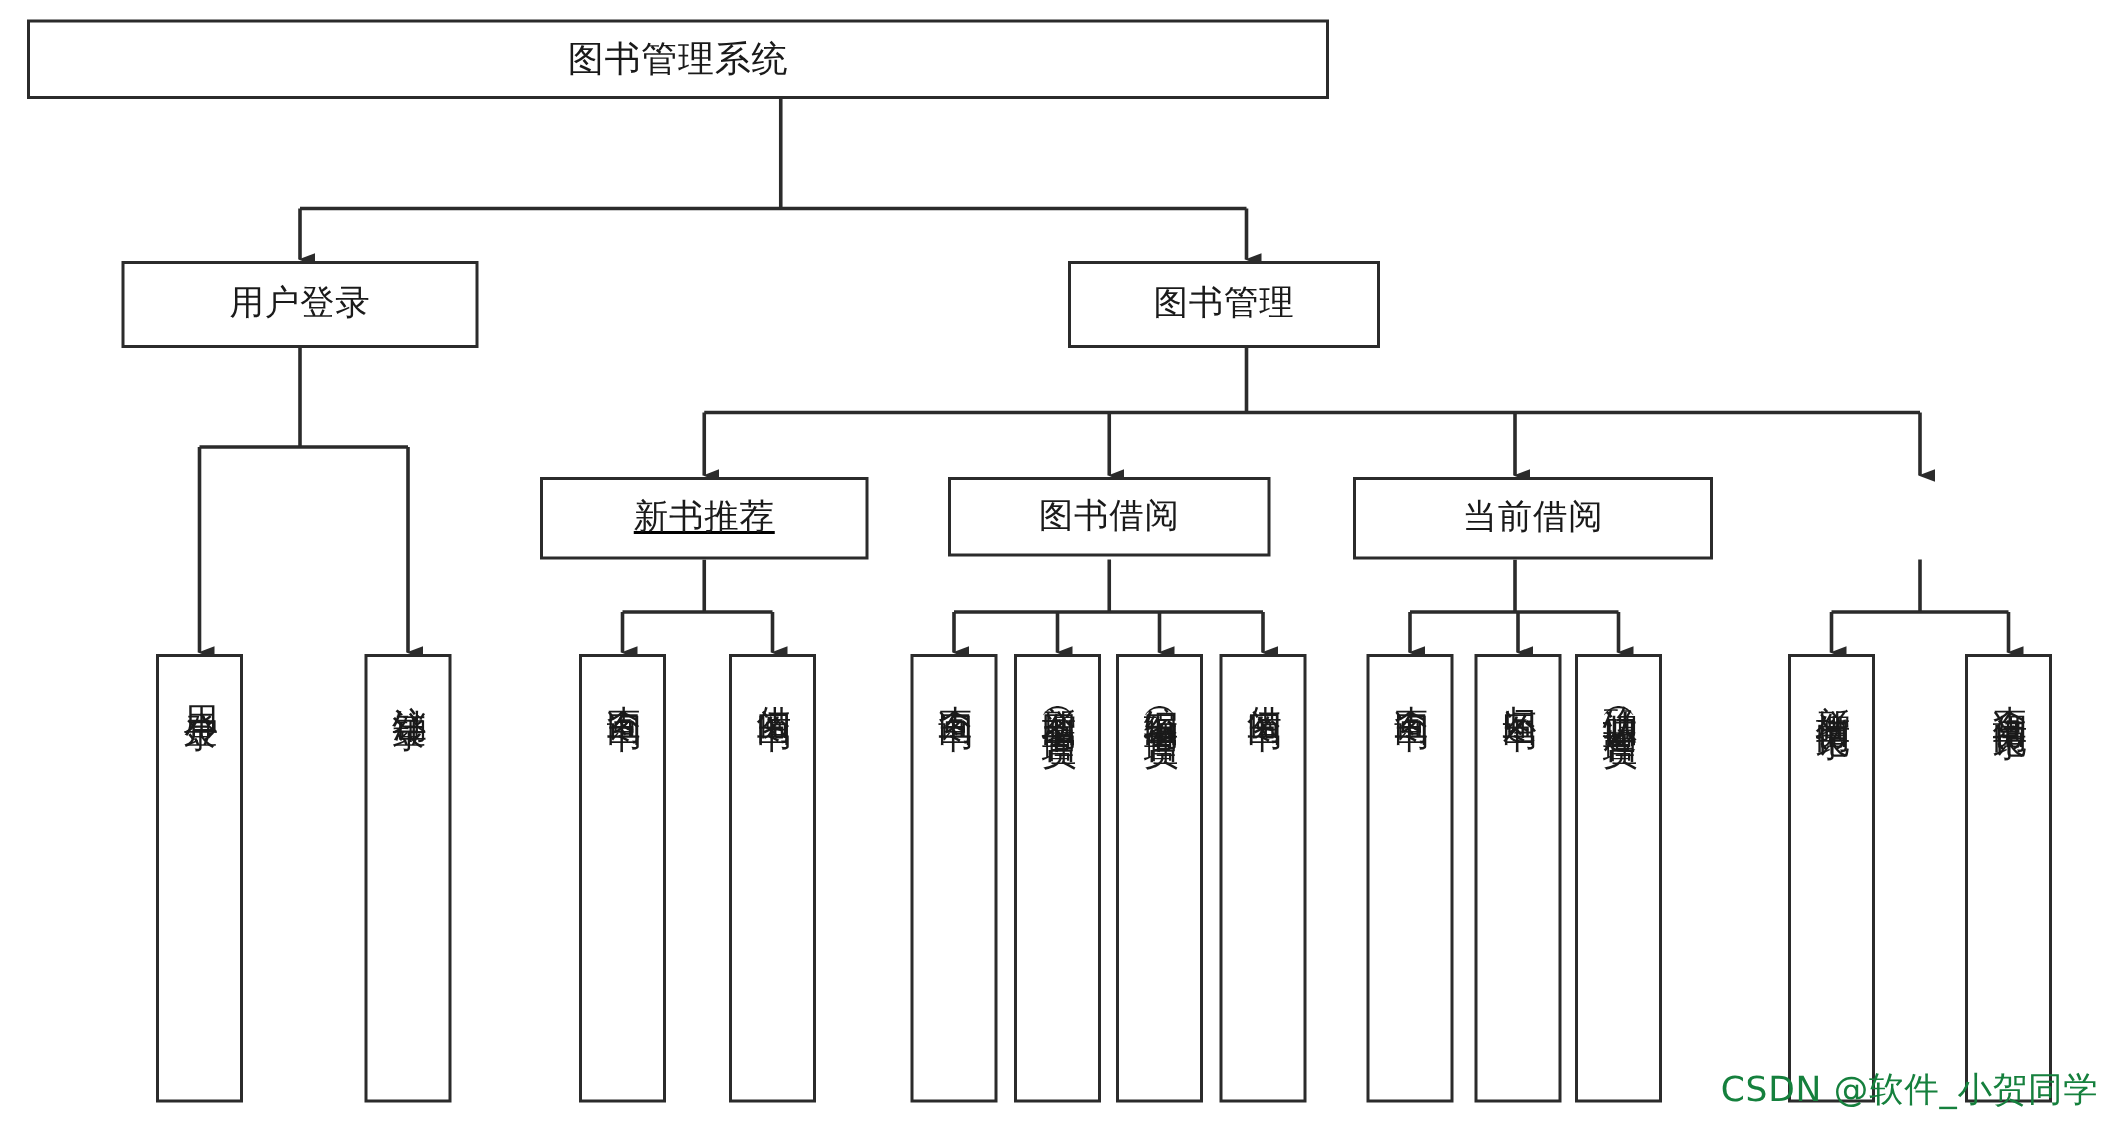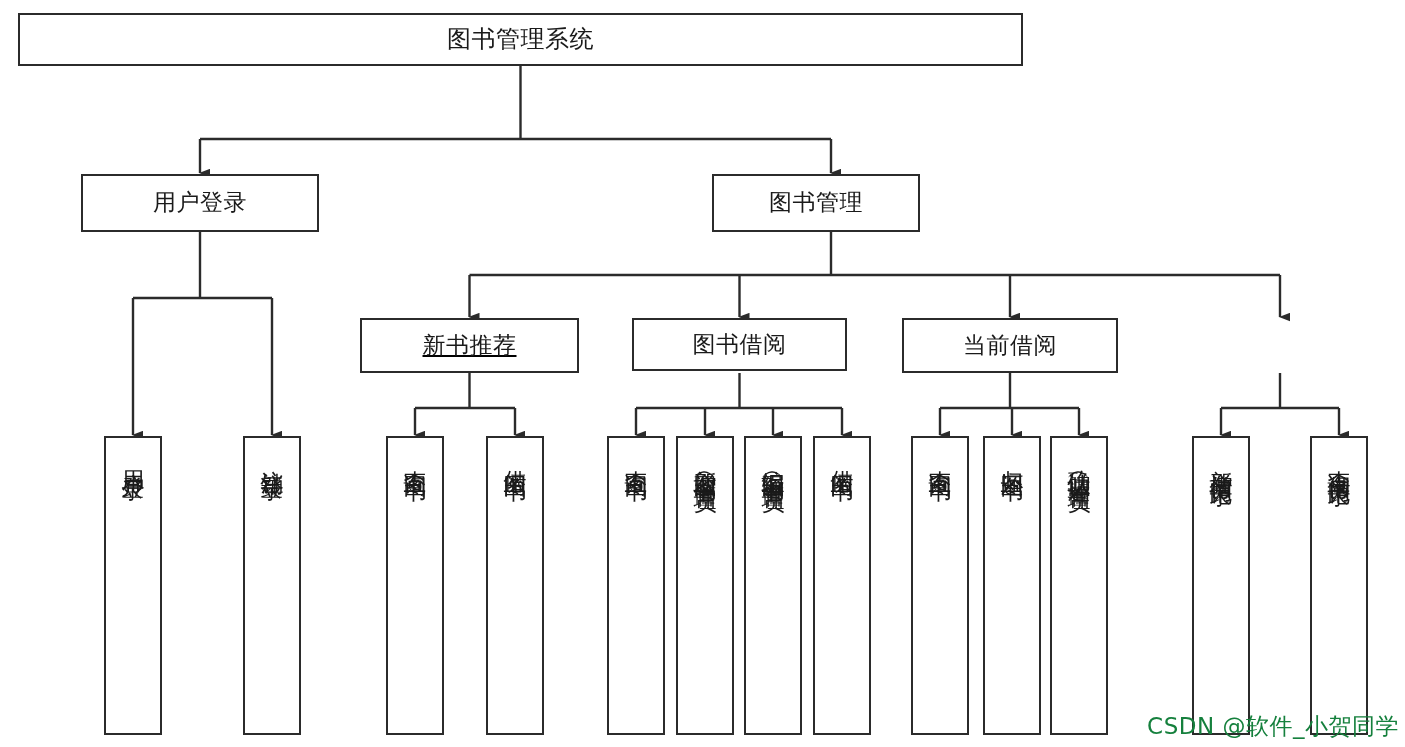--- a/index.html
+++ b/index.html
@@ -116,38 +116,38 @@
         <line x1="940" y1="408" x2="940" y2="435" marker-end="url(#arrowhead)"></line>
         <line x1="1012" y1="408" x2="1012" y2="435" marker-end="url(#arrowhead)"></line>
         <line x1="1079" y1="408" x2="1079" y2="435" marker-end="url(#arrowhead)"></line>
         <line x1="1280" y1="373" x2="1280" y2="408"></line>
         <line x1="1221" y1="408" x2="1339" y2="408"></line>
         <line x1="1221" y1="408" x2="1221" y2="435" marker-end="url(#arrowhead)"></line>
         <line x1="1339" y1="408" x2="1339" y2="435" marker-end="url(#arrowhead)"></line>
       </g>
   </svg>
 
-  <div class="node root horiz" style="left: 18px; top: 13px; width: 1005px; height: 53px;">
+  <div class="node root horiz" style="left: 18px; top: 13px; width: 868px; height: 53px;">
     <span class="node-label">图书管理系统</span>
   </div>
 
   <div class="node horiz" style="left: 81px; top: 174px; width: 238px; height: 58px;">
     <span class="node-label">用户登录</span>
   </div>
   <div class="node horiz" style="left: 712px; top: 174px; width: 208px; height: 58px;">
     <span class="node-label">图书管理</span>
   </div>
 
   <div class="node horiz" style="left: 360px; top: 318px; width: 219px; height: 55px; text-decoration: underline;">
     <span class="node-label">新书推荐</span>
   </div>
   <div class="node horiz" style="left: 632px; top: 318px; width: 215px; height: 53px;">
     <span class="node-label">图书借阅</span>
   </div>
-  <div class="node horiz" style="left: 902px; top: 318px; width: 216px; height: 55px;">
+  <div class="node horiz" style="left: 902px; top: 318px; width: 240px; height: 55px;">
     <span class="node-label">当前借阅</span>
   </div>
 
   <div class="node vert" style="left: 104px; top: 436px; width: 58px; height: 299px;">
     <span class="node-label">用户登录</span>
   </div>
   <div class="node vert" style="left: 243px; top: 436px; width: 58px; height: 299px;">
     <span class="node-label">注销登录</span>
   </div>
   <div class="node vert" style="left: 386px; top: 436px; width: 58px; height: 299px;">

